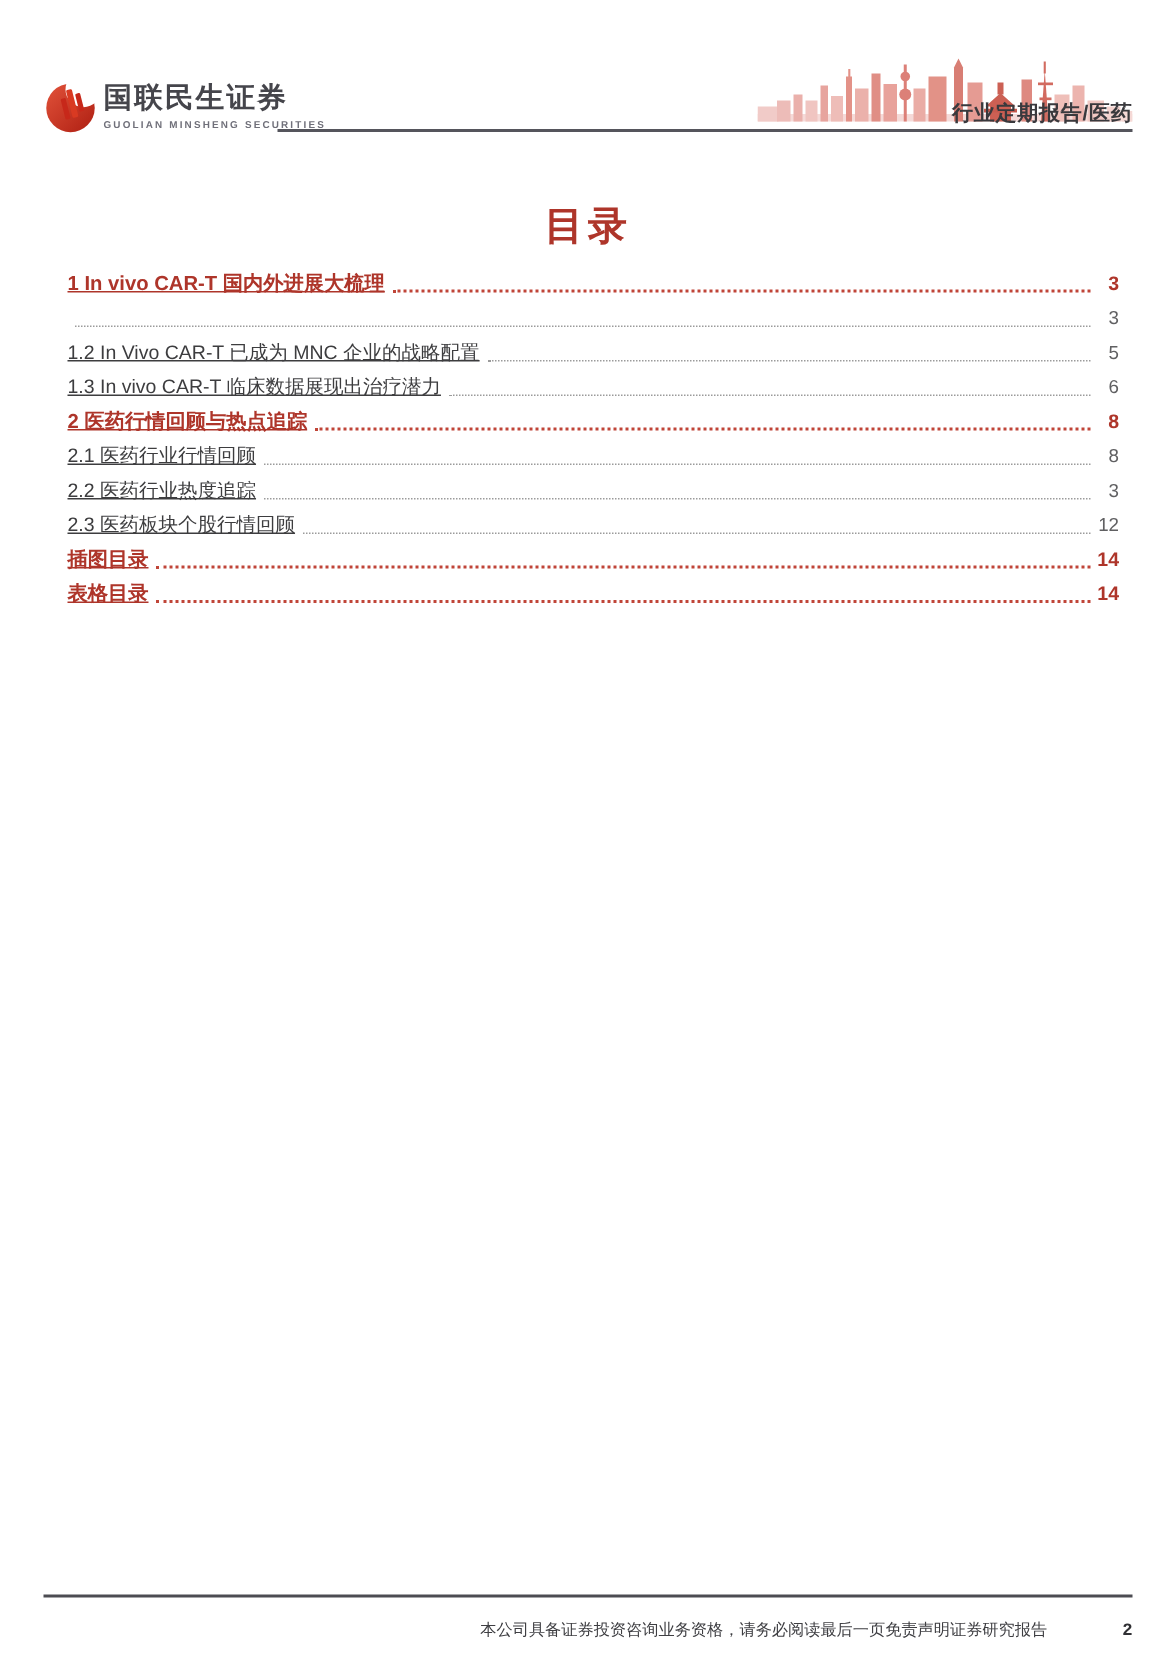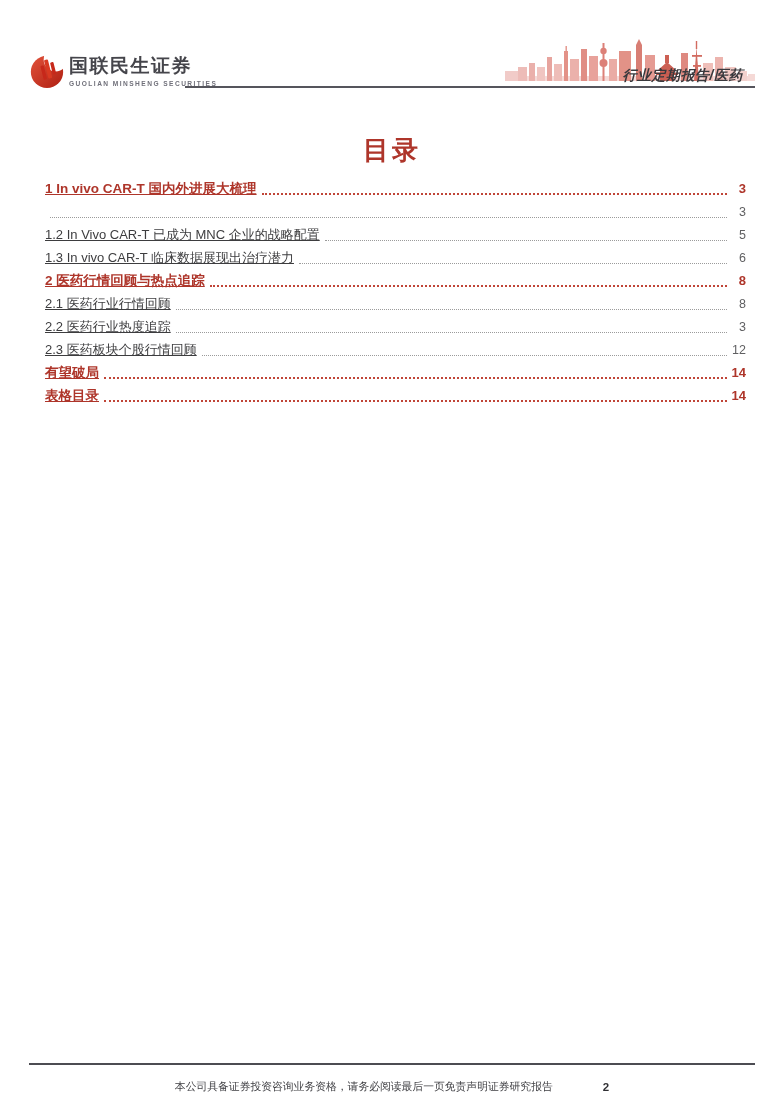--- a/index.html
+++ b/index.html
@@ -17,21 +17,21 @@
   
   .header { position: absolute; top: 0; left: 0; right: 0; height: 92px; }
   .logo { position: absolute; left: 28px; top: 52px; display: flex; align-items: flex-start; gap: 3px; }
   .logo-icon { width: 38px; height: 38px; flex: 0 0 auto; }
   .logo-text { display: flex; flex-direction: column; padding-top: 4px; }
   .logo-cn { font-size: 19px; font-weight: bold; color: #45454B; letter-spacing: 1.5px; line-height: 1.1; }
   .logo-en { font-size: 6.6px; font-weight: bold; color: #70707A; letter-spacing: 1.45px; margin-top: 3px; white-space: nowrap; }
 
   .header-right { position: absolute; right: 29px; top: 40px; width: 250px; height: 46px; }
   .skyline { position: absolute; right: 0; bottom: 3px; }
-  .report-type { position: absolute; right: 12px; bottom: 1px; font-size: 14px; font-weight: 600; color: #39393D; letter-spacing: 0.5px; font-style: italic; }
+  .report-type { position: absolute; right: 0; bottom: 1px; font-size: 14px; font-weight: 600; color: #39393D; letter-spacing: 0.5px; }
   .header-rule { position: absolute; left: 185px; right: 29px; top: 86px; height: 2px; background: #55555C; }
 
   
   .toc-title { position: absolute; top: 133px; left: 0; right: 0; text-align: center;
                font-size: 26px; font-weight: bold; color: #AE352A; letter-spacing: 3px; }
   .toc { position: absolute; top: 177px; left: 45px; right: 38px; }
   .toc-row { display: flex; align-items: center; height: 23px; white-space: nowrap; cursor: pointer; }
   .toc-label { flex: 0 0 auto; text-decoration: underline; }
   .toc-leader { flex: 1 1 auto; height: 13px; margin: 0 4px 0 5px; }
   .toc-page { flex: 0 0 auto; min-width: 15px; text-align: right; }
@@ -40,22 +40,22 @@
   .toc-row.lv1 .toc-leader { border-bottom: 2.4px dotted #C04538; }
   .toc-row.lv1 .toc-page { font-size: 13px; color: #AE352A; }
 
   .toc-row.lv2 { font-size: 13px; font-weight: normal; color: #3D3D3F; }
   .toc-row.lv2 .toc-leader { border-bottom: 1.6px dotted #9B9B9B; }
   .toc-row.lv2 .toc-page { font-size: 12.5px; color: #606062; }
 
   
   .footer-rule { position: absolute; left: 29px; right: 29px; top: 1063px; height: 1.6px; background: #4C4C52; }
   .footer-content { position: absolute; left: 29px; right: 29px; top: 1080px;
-                    display: flex; justify-content: center; align-items: center;
-                    font-size: 10.8px; color: #3E3E42; }
+                    display: flex; justify-content: flex-end; align-items: center;
+                    font-size: 10.8px; color: #3E3E42; font-family: Liberation Mono, monospace; }
   .footer-right { display: flex; align-items: center; gap: 50px; }
   .footer-pageno { font-weight: bold; font-size: 11.5px; color: #303034; }
 </style>
 </head>
 <body>
 
 <div class="page">
 
   <div class="header">
     <div class="logo">
@@ -166,21 +166,21 @@
     </div>
 
     <div class="toc-row lv2">
       <span class="toc-label">2.3 医药板块个股行情回顾</span>
       <span class="toc-leader"></span>
       <span class="toc-page">12</span>
     </div>
 
 
     <div class="toc-row lv1">
-      <span class="toc-label">有望破局</span>
+      <span class="toc-label">插图目录</span>
       <span class="toc-leader"></span>
       <span class="toc-page">14</span>
     </div>
 
     <div class="toc-row lv1">
       <span class="toc-label">表格目录</span>
       <span class="toc-leader"></span>
       <span class="toc-page">14</span>
     </div>
   </div>

